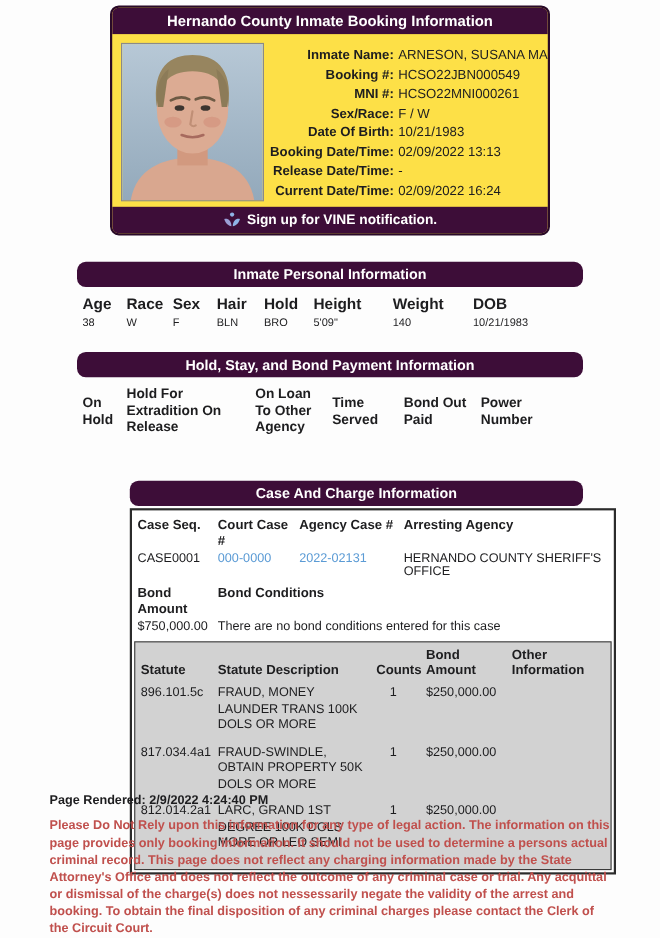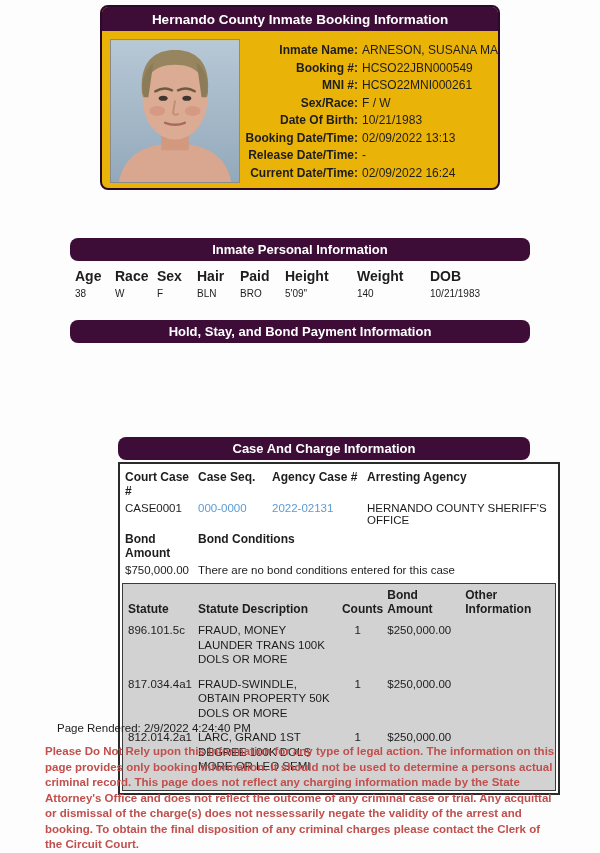--- a/index.html
+++ b/index.html
@@ -6,21 +6,21 @@
   html,body { margin:0; padding:0; }
   body {
     width:600px; height:853px; position:relative;
     background:#fdfdfd; color:#1d1d1f;
     font-family:"Liberation Sans", sans-serif;
     overflow:hidden;
   }
   
   .card {
     position:absolute; left:100px; top:5px; width:400px;
-    border:2px solid #2a0a28; border-radius:8px; overflow:hidden; background:#eab308;
+    border:2px solid #2a0a28; border-radius:8px; overflow:hidden; background:#fde047;
   }
   .card-header {
     background:#3d0d38; color:#fff; font-weight:bold; font-size:13.5px;
     text-align:center; padding:5px 0 4px;
   }
   .card-body { display:flex; padding:8px 6px 5px 8px; }
   .photo { width:130px; height:144px; border:1px solid #8a8a8a; flex:none; overflow:hidden; }
   .fields { flex:1; padding-top:3px; }
   .frow { display:flex; font-size:12px; line-height:17.5px; }
   .flabel { width:118px; text-align:right; font-weight:bold; flex:none; white-space:nowrap; }
@@ -55,21 +55,21 @@
   .cg-v { font-size:11.5px; padding:2px 0 3px; }
   .link { color:#5b9bd5; cursor:pointer; text-decoration:none; }
   
   .charges { margin:2px; border:1px solid #3a3a3a; background:#d2d2d2; padding:3px 6px 10px 5px; }
   .charges-title { font-size:11.5px; padding:2px 0 8px; }
   .charges-table { width:100%; border-collapse:collapse; }
   .charges-table th { text-align:left; font-size:12px; vertical-align:bottom; padding:1px 4px 3px 0; line-height:14px; }
   .charges-table td { font-size:11.5px; vertical-align:top; padding:4px 6px 6px 0; line-height:14.5px; }
   .charges-table td.cnt { text-align:center; padding-right:14px; }
   
-  .rendered { position:absolute; left:45px; top:722px; font-size:11.5px; font-weight:normal;margin-left:12px; }
+  .rendered { position:absolute; left:45px; top:722px; font-size:11.5px; font-weight:bold; }
   .disclaimer {
     position:absolute; left:45px; top:744px; width:514px;
     color:#c0504d; font-weight:600; font-size:11.5px; line-height:15.5px;
   }
 </style>
 </head>
 <body>
 
 <div class="card">
   <div class="card-header">Hernando County Inmate Booking Information</div>
@@ -127,20 +127,28 @@
       <div class="frow">
         <span class="flabel">Release Date/Time:</span>
         <span class="fvalue">-</span>
       </div>
       <div class="frow">
         <span class="flabel">Current Date/Time:</span>
         <span class="fvalue">02/09/2022 16:24</span>
       </div>
     </div>
   </div>
+  <div class="vine-bar">
+    <svg viewBox="0 0 18 16" width="16" height="15">
+      <circle cx="9" cy="3" r="2.2" fill="#8fb3e6"></circle>
+      <path d="M8.3,15 C8.3,9 4.5,6.5 1,7.6 C2,12 5,14.2 8.3,15 Z" fill="#9b9fd6"></path>
+      <path d="M9.7,15 C9.7,9 13.5,6.5 17,7.6 C16,12 13,14.2 9.7,15 Z" fill="#8fb3e6"></path>
+    </svg>
+    <span>Sign up for VINE notification.</span>
+  </div>
 </div>
 
 <div class="section" id="sec-personal">
   <div class="sec-header">Inmate Personal Information</div>
   <table class="pi-table">
     <colgroup>
       <col style="width:40px">
         <col style="width:42px">
         <col style="width:40px">
         <col style="width:43px">
@@ -148,21 +156,21 @@
         <col style="width:72px">
         <col style="width:73px">
         <col>
     </colgroup>
     <tbody>
         <tr>
       <th>Age</th>
       <th>Race</th>
       <th>Sex</th>
       <th>Hair</th>
-      <th>Paid</th>
+      <th>Hold</th>
       <th>Height</th>
       <th>Weight</th>
       <th>DOB</th>
     </tr>
     <tr>
       <td>38</td>
       <td>W</td>
       <td>F</td>
       <td>BLN</td>
       <td>BRO</td>
@@ -179,30 +187,38 @@
   <table class="hold-table">
     <colgroup>
       <col style="width:40px">
         <col style="width:117px">
         <col style="width:70px">
       <col style="width:65px">
         <col style="width:70px">
         <col>
     </colgroup>
     <tbody>
+        <tr>
+      <th>On Hold</th>
+      <th>Hold For Extradition On Release</th>
+      <th>On Loan To Other Agency</th>
+      <th>Time Served</th>
+      <th>Bond Out Paid</th>
+      <th>Power Number</th>
+    </tr>
   </tbody>
     </table>
 </div>
 
 <div class="section" id="sec-case">
   <div class="sec-header">Case And Charge Information</div>
   <div class="case-box">
     <div class="case-grid">
+      <div class="cg-h">Case Seq.</div>
       <div class="cg-h">Court Case #</div>
-      <div class="cg-h">Case Seq.</div>
       <div class="cg-h">Agency Case #</div>
       <div class="cg-h">Arresting Agency</div>
       <div class="cg-v">CASE0001</div>
       <div class="cg-v link">000-0000</div>
       <div class="cg-v link">2022-02131</div>
       <div class="cg-v">HERNANDO COUNTY SHERIFF'S OFFICE</div>
     </div>
     <div class="bond-grid">
       <div class="cg-h">Bond Amount</div>
       <div class="cg-h">Bond Conditions</div>

